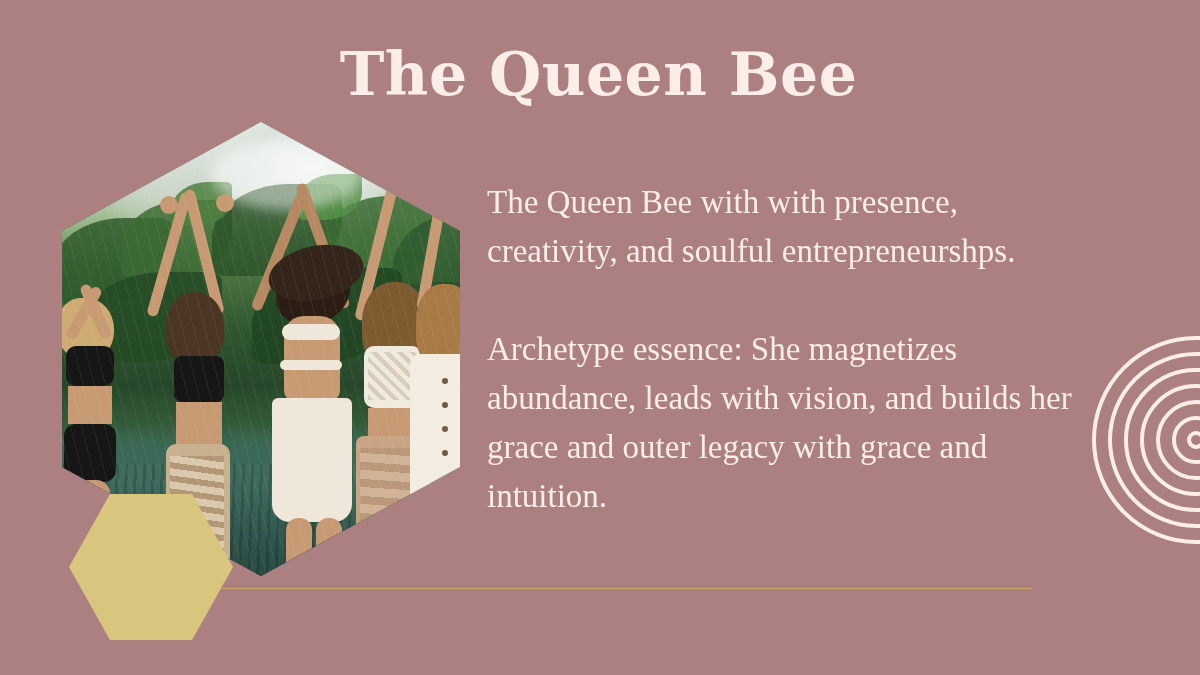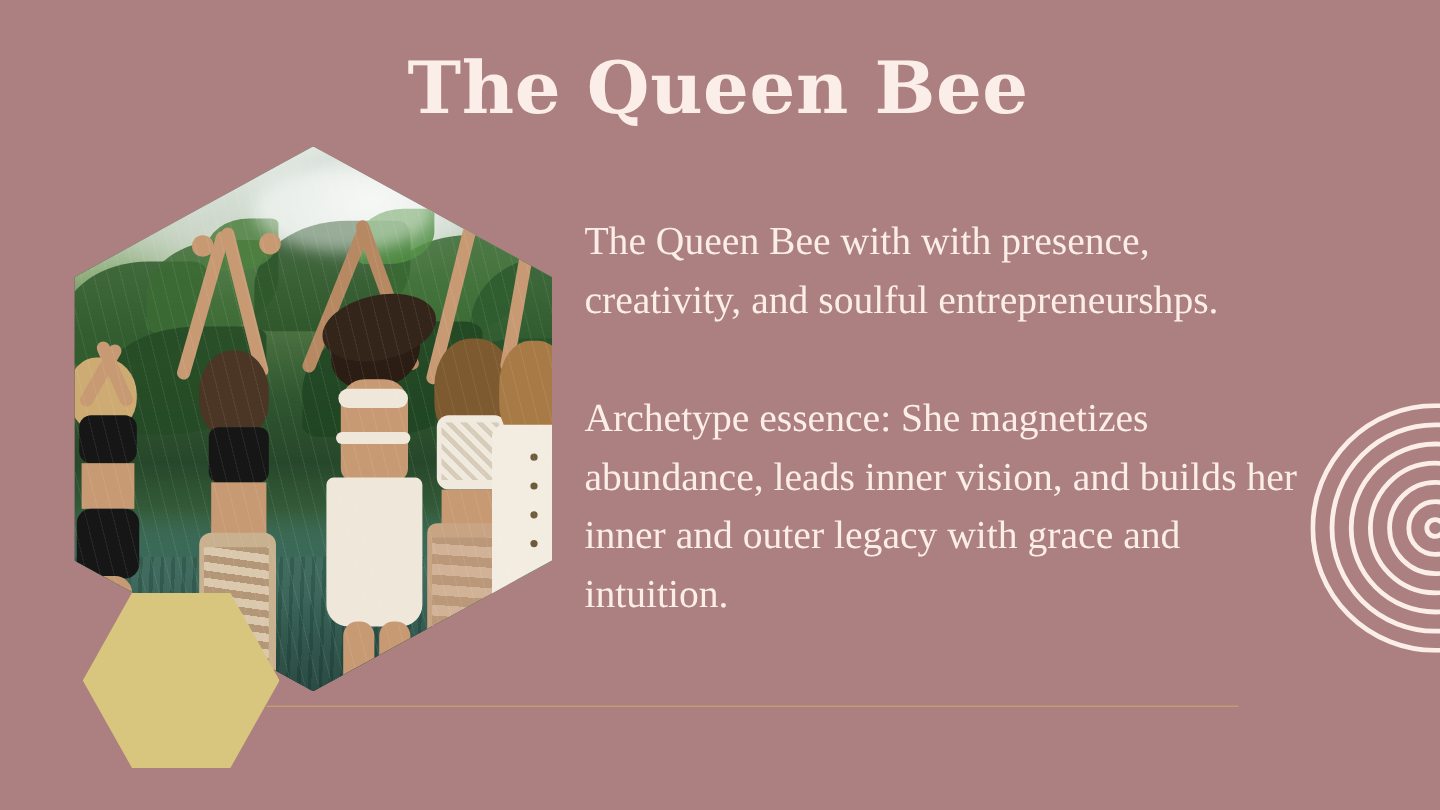--- a/index.html
+++ b/index.html
@@ -262,16 +262,16 @@
     </div>
   </div>
 
   <div class="hex-yellow"></div>
 
   <div class="title">The Queen Bee</div>
 
   <div class="body-col">
     <p>The Queen Bee with with presence, creativity, and soulful entrepreneurshps.</p>
     <div class="spacer"></div>
-    <p>Archetype essence: She magnetizes abundance, leads inner vision, and builds her inner and outer legacy with grace and intuition.</p>
+    <p>Archetype essence: She magnetizes abundance, leads with vision, and builds her grace and outer legacy with grace and intuition.</p>
   </div>
 
 </div>
 
 </body></html>

